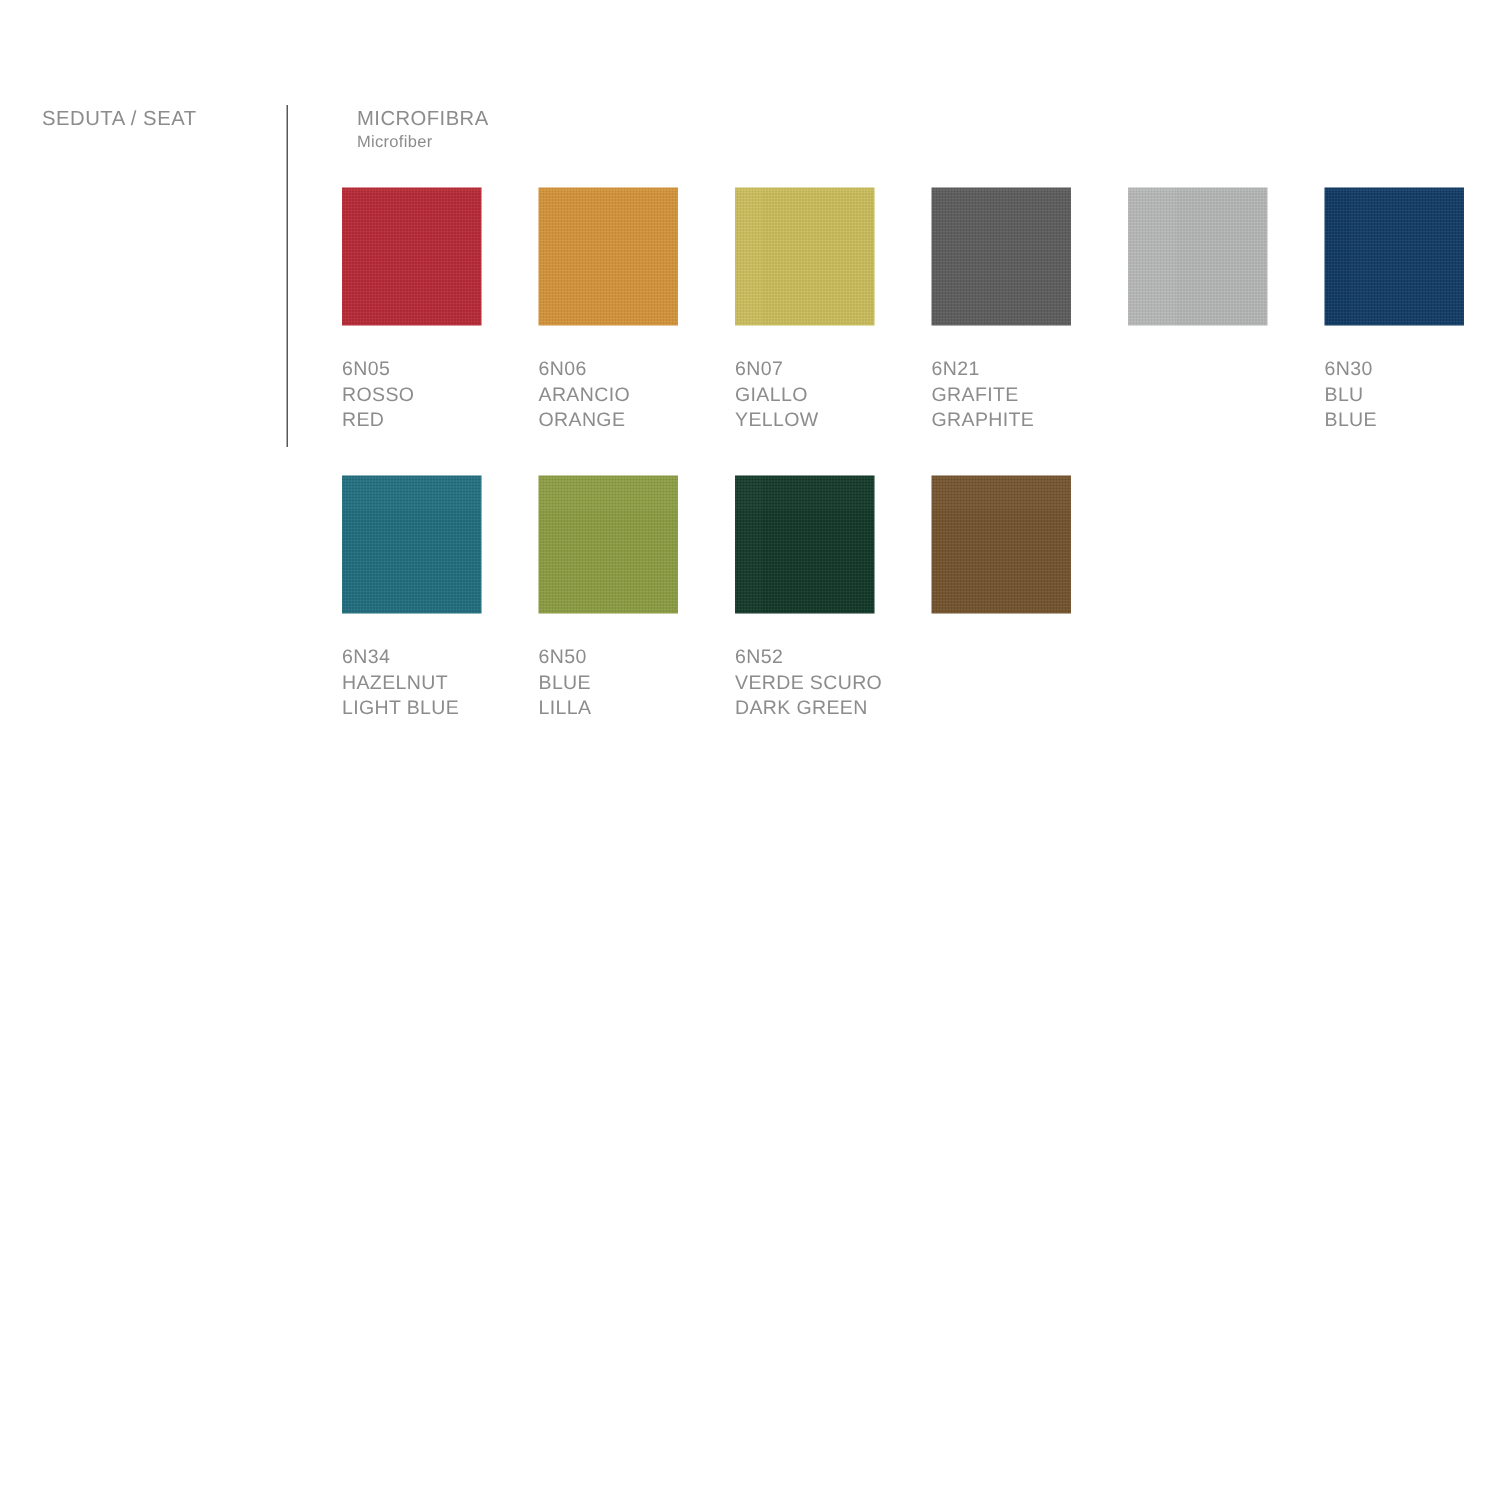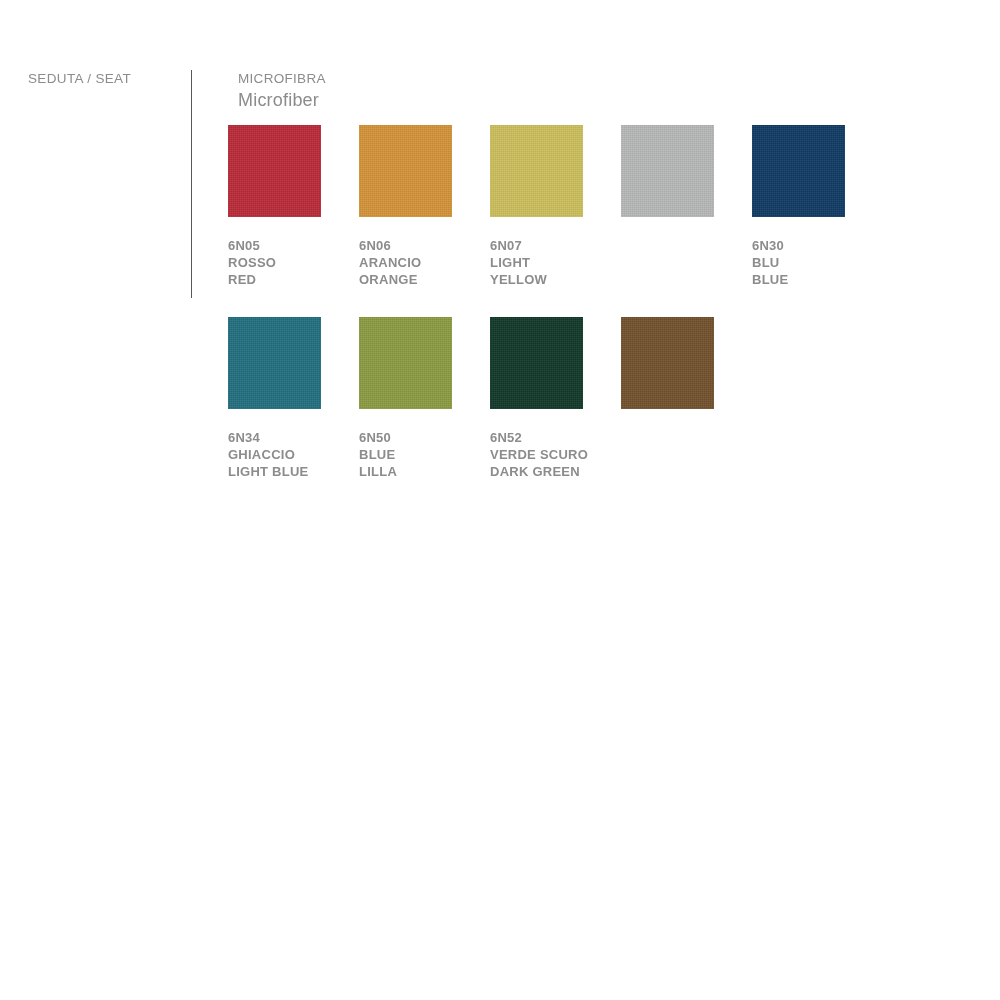--- a/index.html
+++ b/index.html
@@ -60,21 +60,21 @@
   .group-head {
     margin-bottom: 0px;
   }
   .group-name {
     font-size: 13.5px;
     letter-spacing: 0.3px;
     color: #8c8c8c;
     line-height: 1.35;
   }
   .group-name-en {
-    font-size: 18px;
+    font-size: 11px;
     letter-spacing: 0.2px;
     color: #8c8c8c;
     line-height: 1.35;
   }
 
   
   .swatch-grid {
     position: absolute;
     left: 228px;
     top: 125px;
@@ -102,21 +102,20 @@
     position: absolute;
     inset: 0;
     background-image:
       repeating-linear-gradient(0deg,   rgba(255,255,255,0.045) 0px, rgba(255,255,255,0.045) 1px, rgba(0,0,0,0.035) 1px, rgba(0,0,0,0.035) 2px),
       repeating-linear-gradient(90deg,  rgba(255,255,255,0.035) 0px, rgba(255,255,255,0.035) 1px, rgba(0,0,0,0.030) 1px, rgba(0,0,0,0.030) 2px);
     pointer-events: none;
   }
   .swatch-labels {
     margin-top: 20px;
     line-height: 17.2px;
-    font-weight: bold;
   }
   .swatch-code,
   .swatch-it,
   .swatch-en {
     font-size: 13px;
     letter-spacing: 0.25px;
     color: #8c8c8c;
     white-space: nowrap;
   }
 </style>
@@ -153,42 +152,50 @@
           <div class="swatch-labels">
             <div class="swatch-code">6N06</div>
             <div class="swatch-it">ARANCIO</div>
             <div class="swatch-en">ORANGE</div>
           </div>
         </div>
         <div class="swatch-cell">
           <div class="swatch-chip" title="#cbbe5c" style="background-color: rgb(203, 190, 92);"></div>
           <div class="swatch-labels">
             <div class="swatch-code">6N07</div>
-            <div class="swatch-it">LIGHT</div>
+            <div class="swatch-it">GIALLO</div>
             <div class="swatch-en">YELLOW</div>
+          </div>
+        </div>
+        <div class="swatch-cell">
+          <div class="swatch-chip" title="#5b5b5b" style="background-color: rgb(91, 91, 91);"></div>
+          <div class="swatch-labels">
+            <div class="swatch-code">6N21</div>
+            <div class="swatch-it">GRAFITE</div>
+            <div class="swatch-en">GRAPHITE</div>
           </div>
         </div>
         <div class="swatch-cell">
           <div class="swatch-chip" title="#b6b8b7" style="background-color: rgb(182, 184, 183);"></div>
         </div>
         <div class="swatch-cell">
           <div class="swatch-chip" title="#103a64" style="background-color: rgb(16, 58, 100);"></div>
           <div class="swatch-labels">
             <div class="swatch-code">6N30</div>
             <div class="swatch-it">BLU</div>
             <div class="swatch-en">BLUE</div>
           </div>
         </div>
       </div>
       <div class="swatch-row">
         <div class="swatch-cell">
           <div class="swatch-chip" title="#216e7f" style="background-color: rgb(33, 110, 127);"></div>
           <div class="swatch-labels">
             <div class="swatch-code">6N34</div>
-            <div class="swatch-it">GHIACCIO</div>
+            <div class="swatch-it">HAZELNUT</div>
             <div class="swatch-en">LIGHT BLUE</div>
           </div>
         </div>
         <div class="swatch-cell">
           <div class="swatch-chip" title="#8a9b40" style="background-color: rgb(138, 155, 64);"></div>
           <div class="swatch-labels">
             <div class="swatch-code">6N50</div>
             <div class="swatch-it">BLUE</div>
             <div class="swatch-en">LILLA</div>
           </div>

